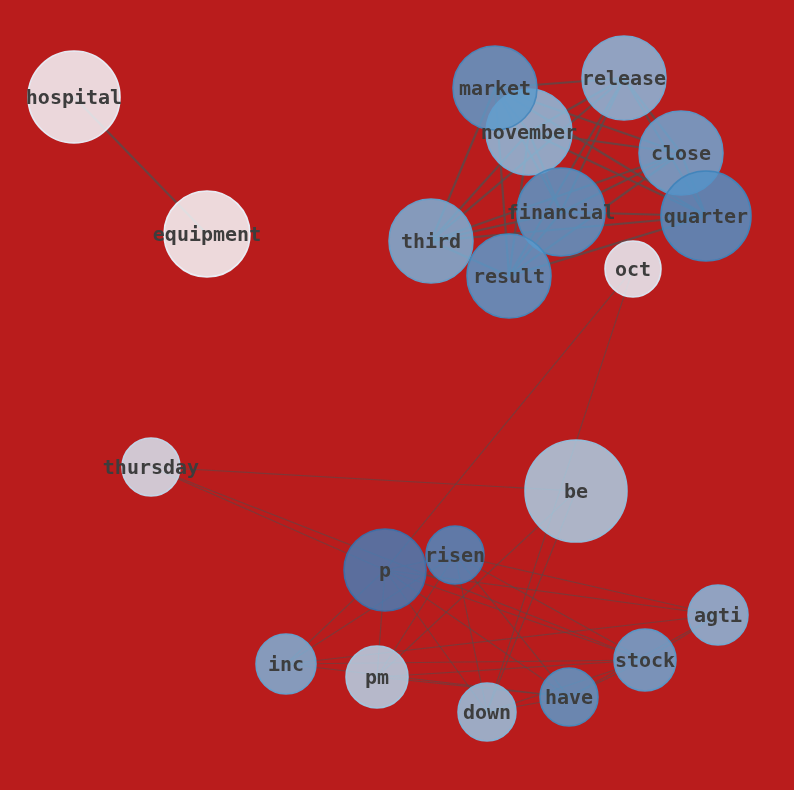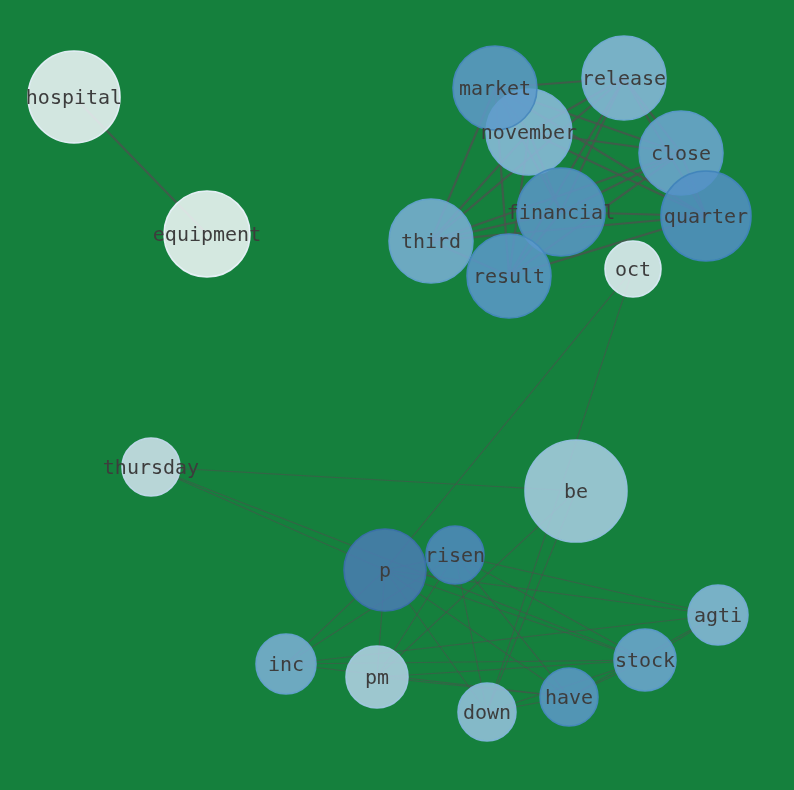--- a/index.html
+++ b/index.html
@@ -4,22 +4,23 @@
 <style>
   html, body {
     margin: 0;
     padding: 0;
     background: #ffffff;
   }
   #figure {
     position: relative;
     width: 794px;
     height: 790px;
-    background: #15803d;
+    background: #b91c1c;
     overflow: hidden;
+    font-weight: bold;
   }
   #graph-svg {
     display: block;
   }
   .edge-line {
     stroke: #4f4f4f;
     fill: none;
     stroke-linecap: round;
   }
   .edge-thick { stroke-width: 2.2; stroke-opacity: 0.72; }

